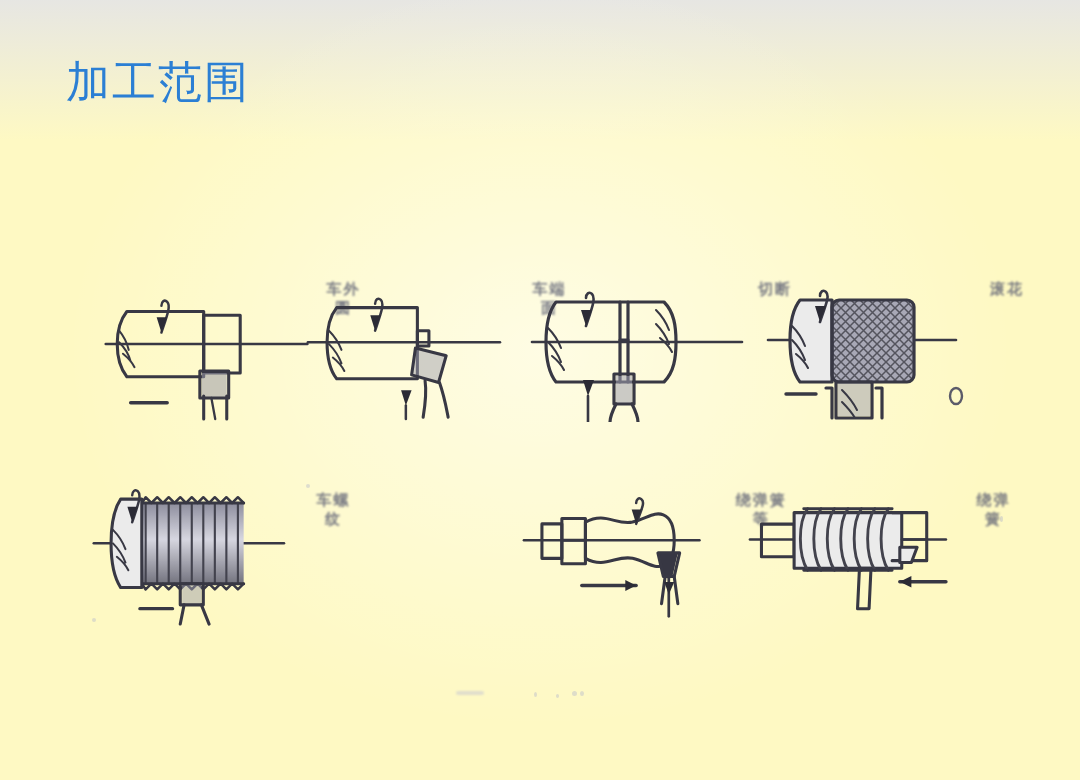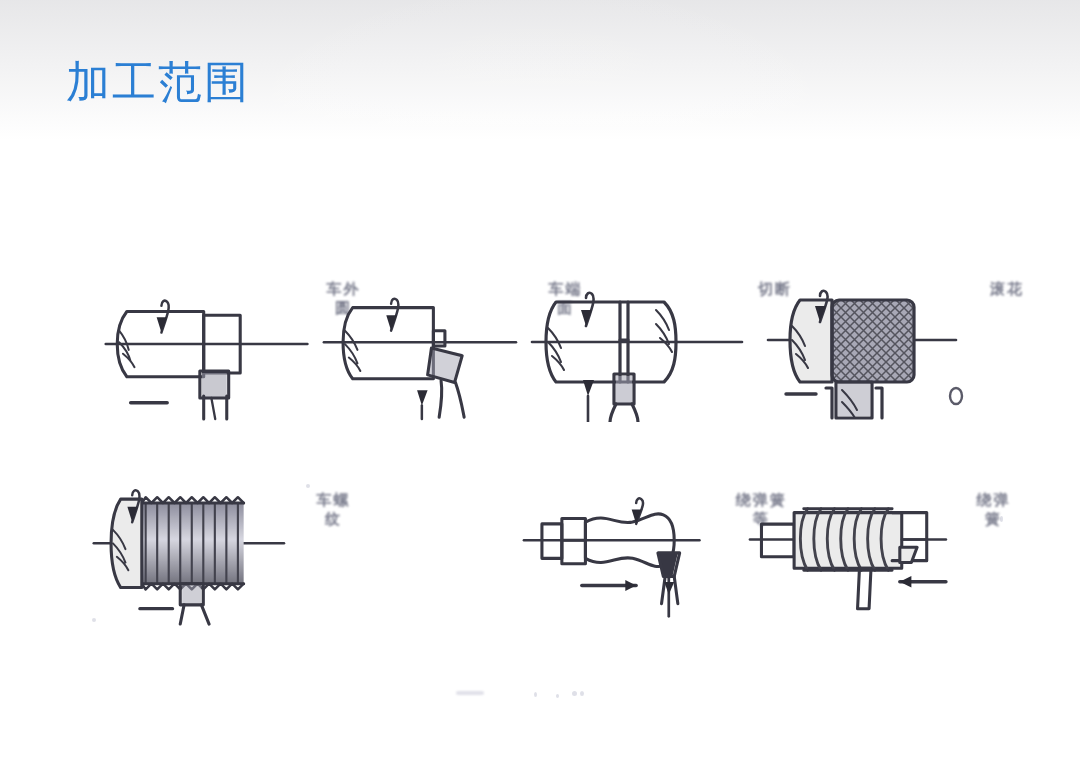--- a/index.html
+++ b/index.html
@@ -2,21 +2,21 @@
 <html><head>
 <meta charset="utf-8">
 <style>
   html,body{margin:0;padding:0;}
   body{
     width:1080px;height:780px;
     background:#e8e8e8;
     font-family:"Liberation Sans","DejaVu Sans",sans-serif;
     overflow:hidden;position:relative;
   }
-  #slide{position:absolute;inset:0;background:#ffffff;}
+  #slide{position:absolute;inset:0;background:#fef9c3;}
 
   
   #slide::before{
     content:"";position:absolute;inset:0;
     background:
       radial-gradient(ellipse at 50% 45%, rgba(255,255,255,.55) 0%, rgba(255,255,255,0) 62%),
       linear-gradient(180deg, rgba(228,228,230,.9) 0%, rgba(232,232,232,0) 18%);
     pointer-events:none;
   }
 
@@ -36,21 +36,21 @@
 
   .fig-row{position:absolute;left:0;width:1080px;height:215px;}
   .fig-row.row1{top:0;}
   .fig-row.row2{top:205px;}
 
   .fig{
     position:absolute;top:0;width:270px;height:210px;
     display:flex;flex-direction:row;
   }
   .fig.c0{left:98px;}
-  .fig.c1{left:320px;}
+  .fig.c1{left:304px;}
   .fig.c2{left:528px;}
   .fig.c3{left:760px;}
 
   .fig-row.row2 .fig.c0{left:88px;}
   .fig-row.row2 .fig.c1{left:300px;}
   .fig-row.row2 .fig.c2{left:522px;}
   .fig-row.row2 .fig.c3{left:748px;}
 
   .fig-canvas{
     width:230px;height:150px;position:relative;

